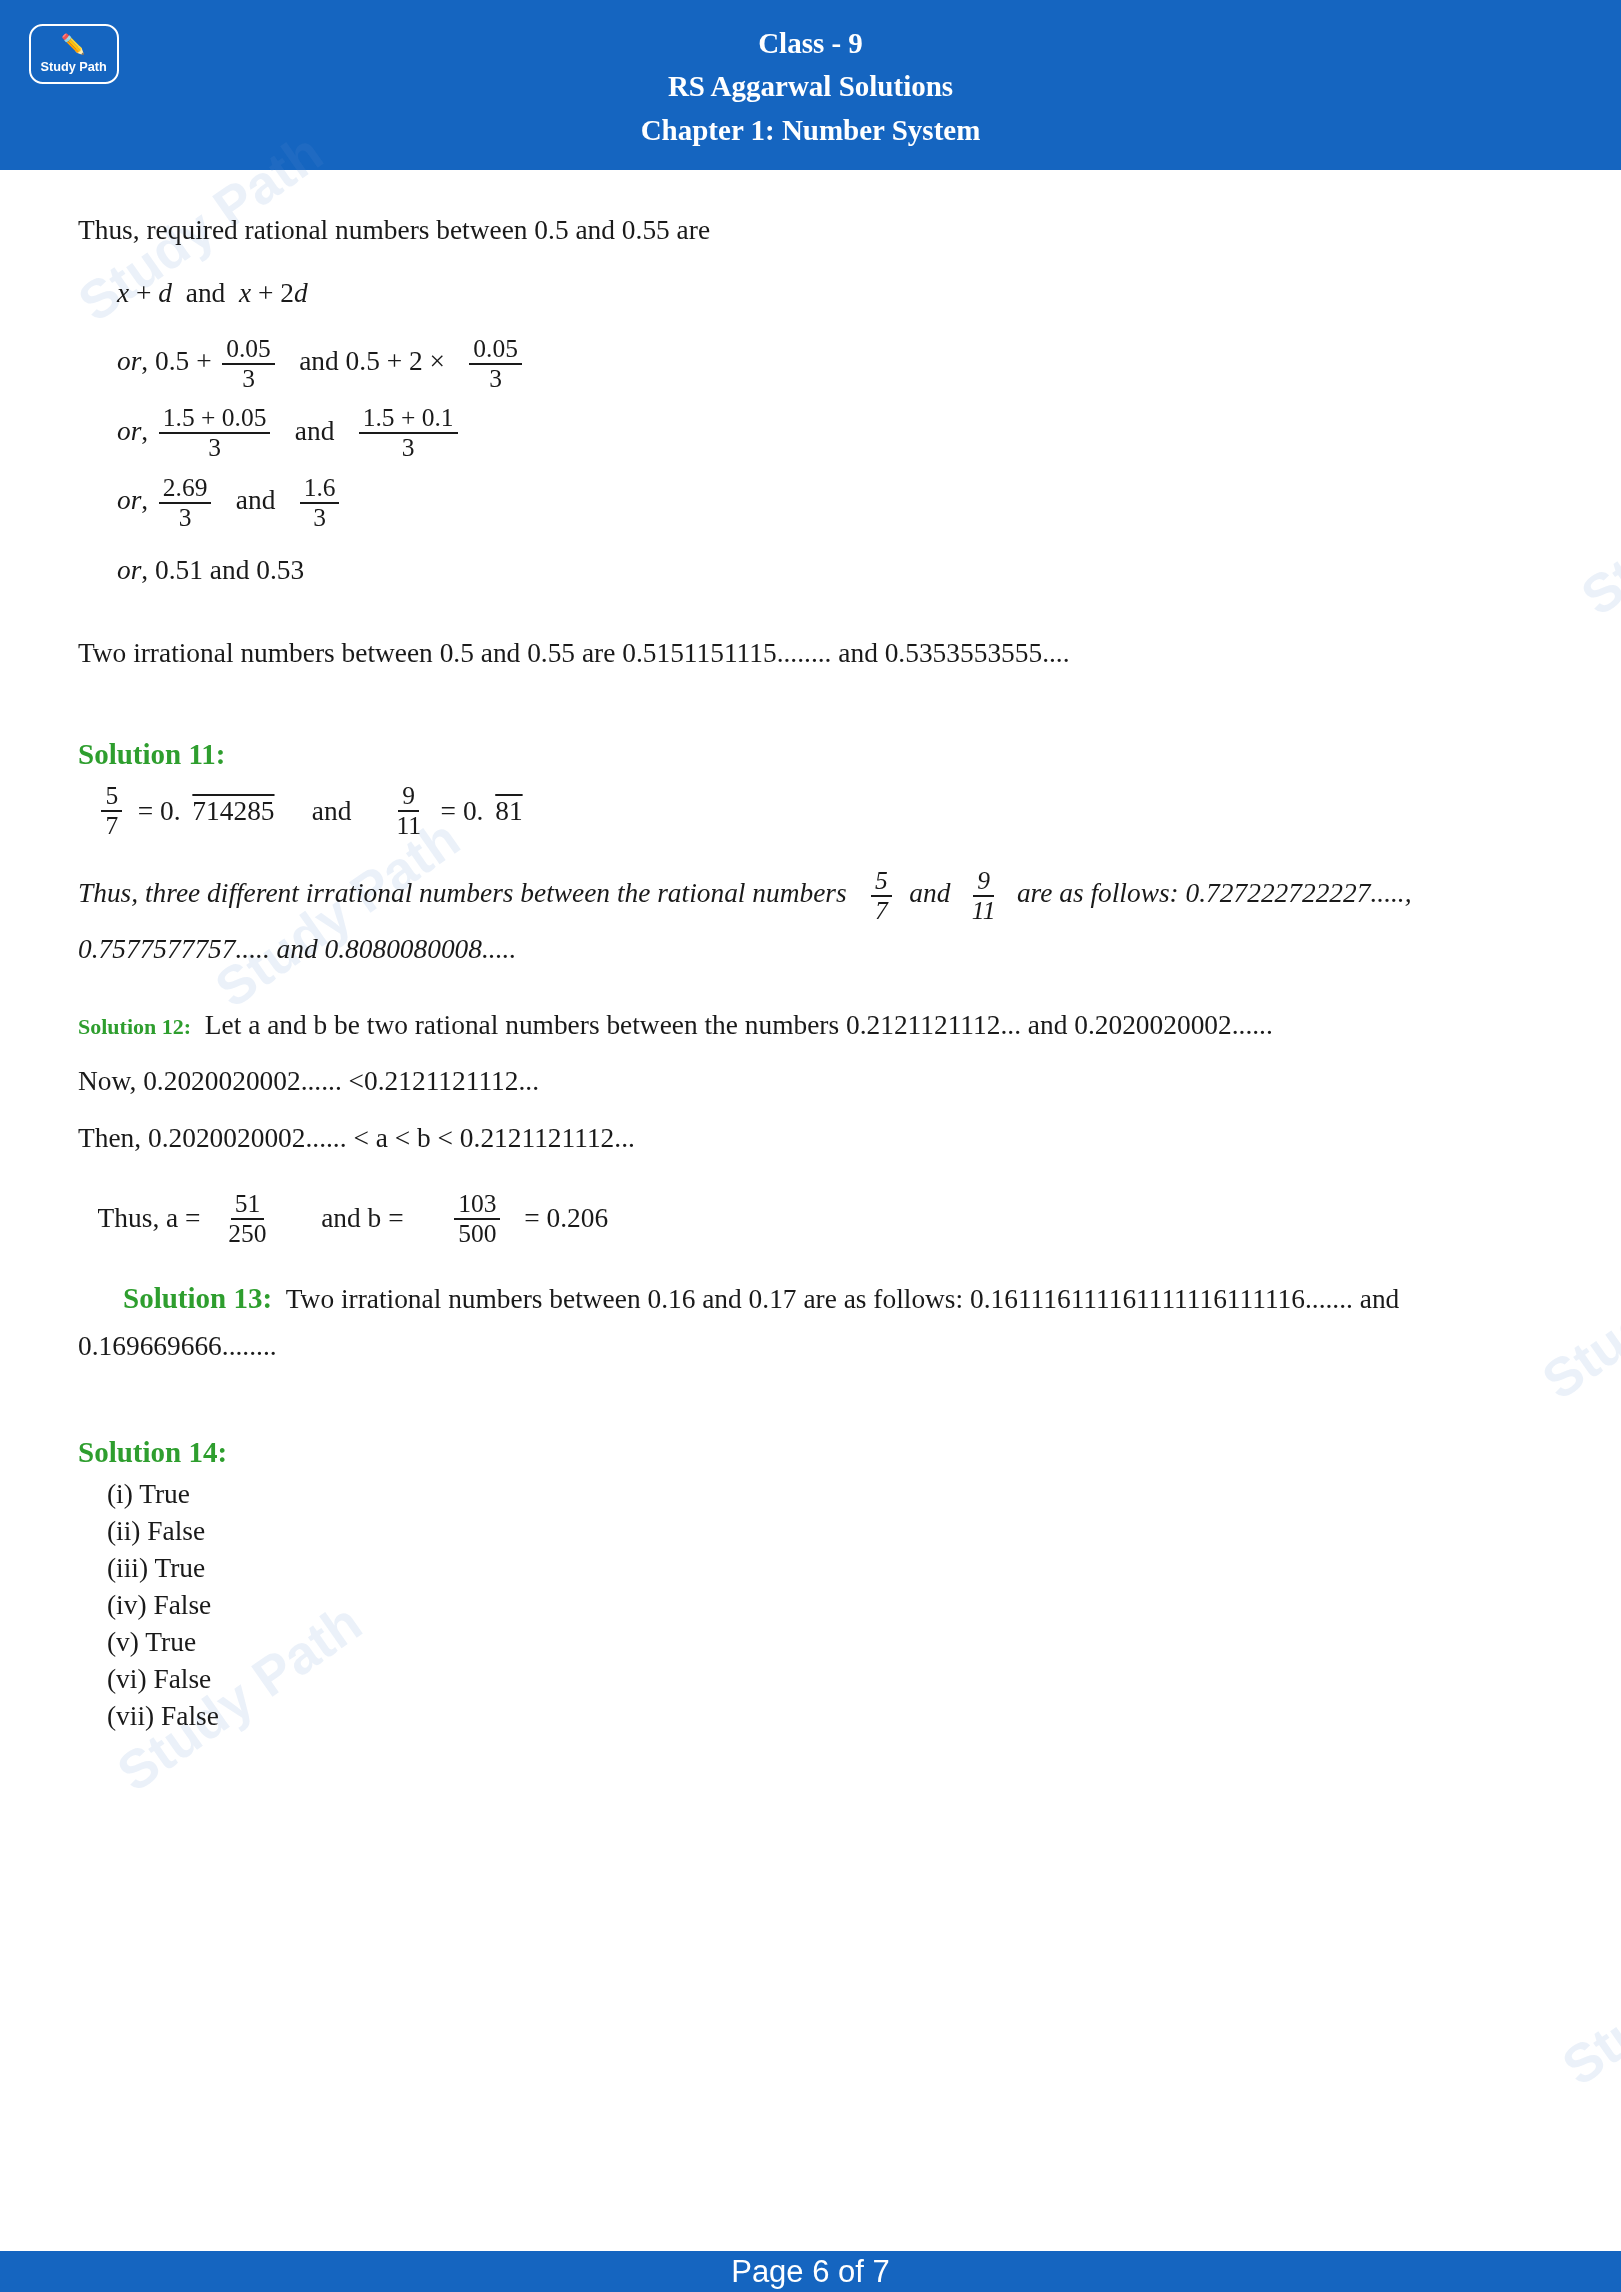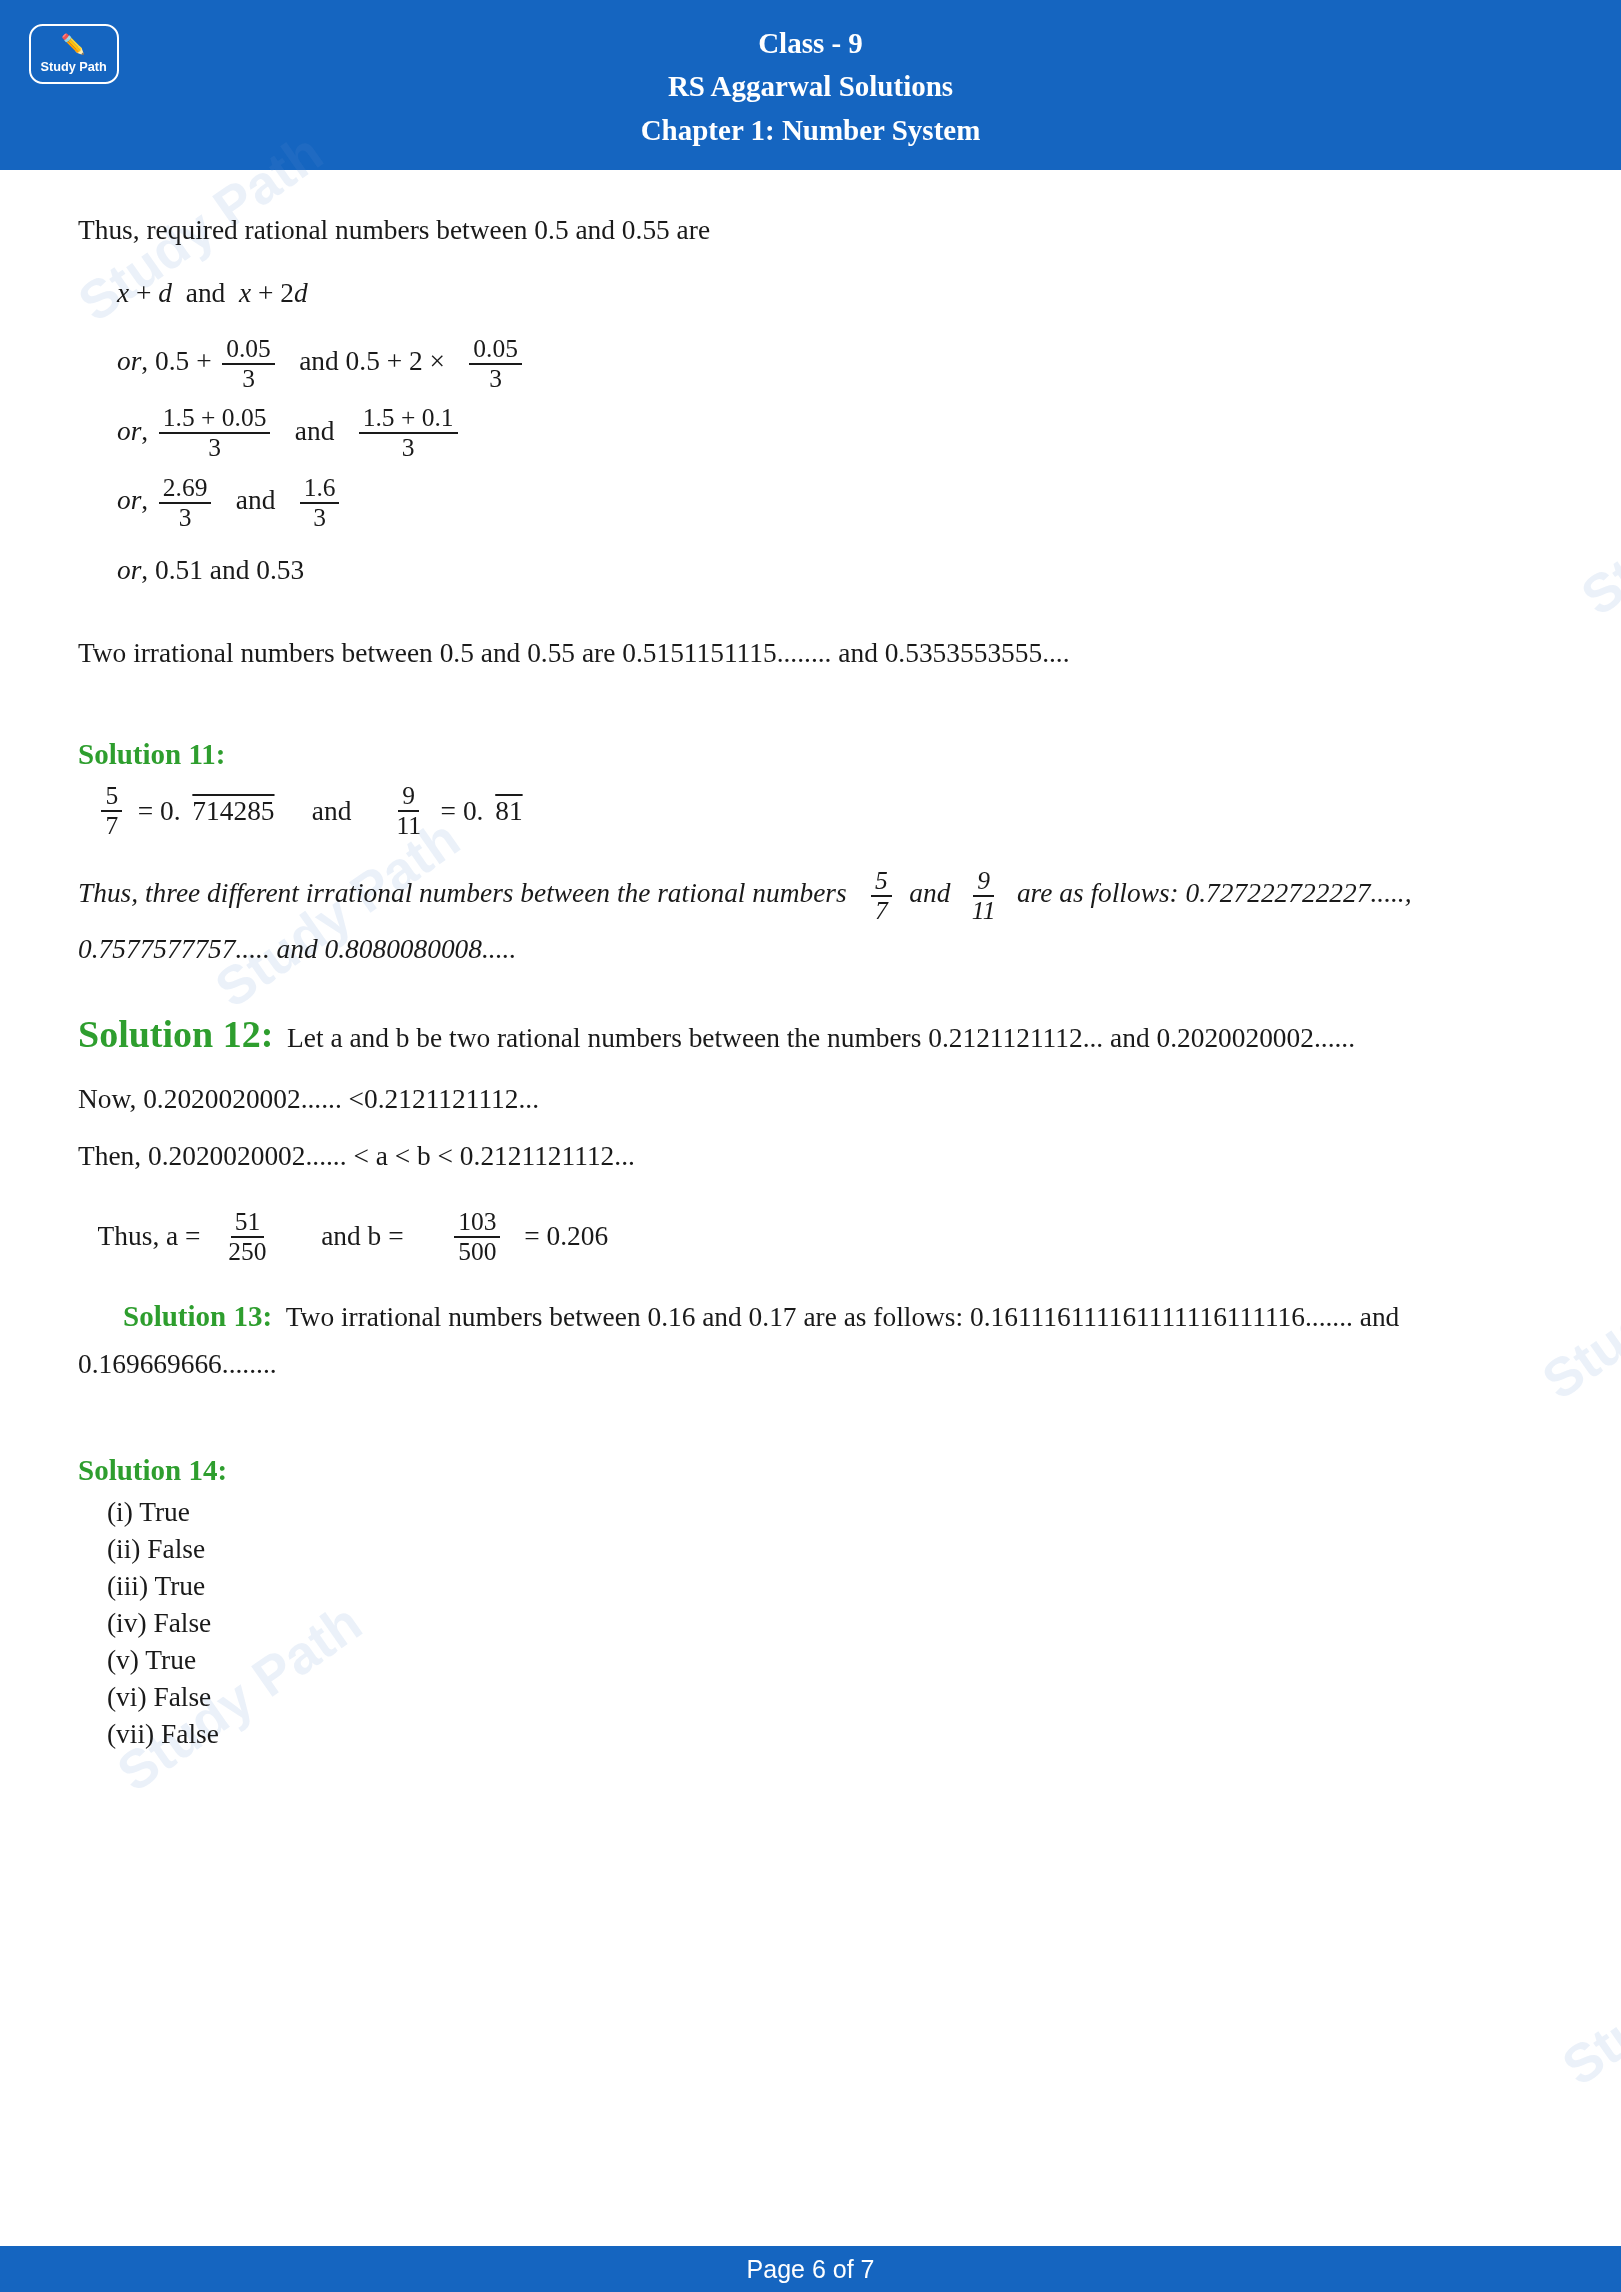--- a/index.html
+++ b/index.html
@@ -126,22 +126,22 @@
     .list-item {
       margin: 5.9px 0 5.9px 29px;
       font-size: 27.4px;
     }
 
     
     .footer {
       background: #1565c0;
       color: #ffffff;
       text-align: center;
-      padding: 9px 0;
-      font-size: 25px;
+      padding: 3px 0;
+      font-size: 31px;
       font-family: Arial, sans-serif;
       position: absolute;
       bottom: 0;
       width: 100%;
     }
   </style>
 </head>
 <body>
 
 <div class="header" style="position:relative;">
@@ -267,21 +267,21 @@
     <span class="fraction" style="font-size:25.5px;">
       <span class="numerator">9</span>
       <span class="denominator">11</span>
     </span>
     &nbsp;<span>are as follows: 0.727222722227....., 0.7577577757..... and 0.8080080008.....</span>
   </p>
 
   <div style="height:17.6px;"></div>
 
   <p>
-    <span class="solution-heading" style="display:inline; font-size:38px;">Solution 12:</span>
+    <span class="solution-heading" style="display:inline; font-size:22px;">Solution 12:</span>
     &nbsp;<span>Let a and b be two rational numbers between the numbers 0.2121121112... and 0.2020020002......</span>
   </p>
   <p>Now, 0.2020020002...... &lt;0.2121121112...</p>
   <p>Then, 0.2020020002...... &lt; a &lt; b &lt; 0.2121121112...</p>
 
   <div style="height:9.8px;"></div>
 
   <div class="math-line" style="margin-left:19.6px; display:flex; align-items:center; gap:20px; flex-wrap:wrap;">
     <span>Thus, a =</span>
     <span class="fraction">

